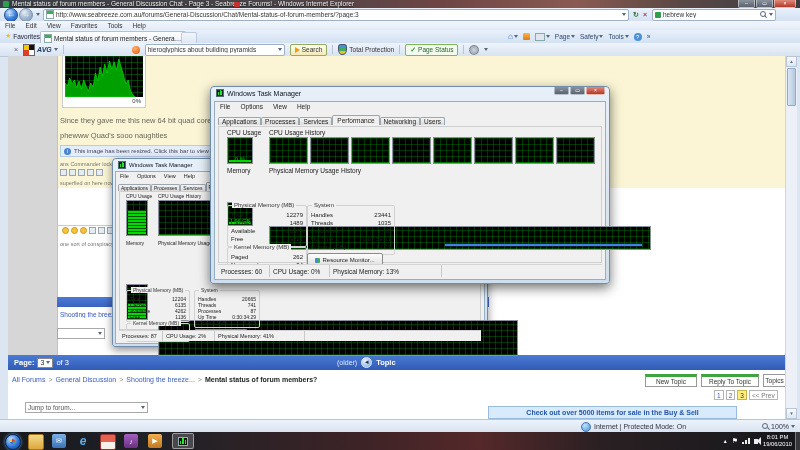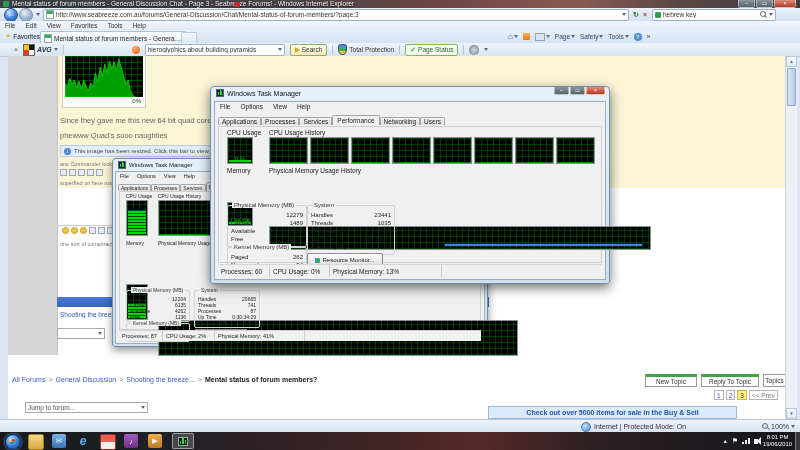--- a/index.html
+++ b/index.html
@@ -332,20 +332,32 @@
     </div>
     <div class="a tinytext nw" style="left:52px;top:185px;width:56px">one sort of conspiracy ge...</div>
 
     <div class="a innerblue" style="left:49px;top:241px;width:432px;height:10px"></div>
     <div class="a linktext nw" style="left:52px;top:255px;width:432px">Shooting the breeze... &gt; Mental status of forum members?</div>
     <div class="a combo" style="left:49px;top:272px;width:48px;height:11px">
       <span></span>
       <span class="tri"></span>
     </div>
 
+    <div id="pagebar" class="a">
+      <span class="lbl" style="margin-left:6px">Page:</span>
+      <span class="pagesel">
+        <span>3</span>
+        <span class="tri"></span>
+      </span>
+      <span class="lbl" style="font-weight:normal">of 3</span>
+      <span style="width:268px"></span>
+      <span class="older">(older)</span>
+      <span class="uporb">◄</span>
+      <span class="lbl">Topic</span>
+    </div>
 
     <div id="crumb" class="a">
       <span class="lk">All Forums</span>
       <span class="sp">&gt;</span>
       <span class="lk">General Discussion</span>
       <span class="sp">&gt;</span>
       <span class="lk">Shooting the breeze...</span>
       <span class="sp">&gt;</span>
       <span class="cur">Mental status of forum members?</span>
     </div>

